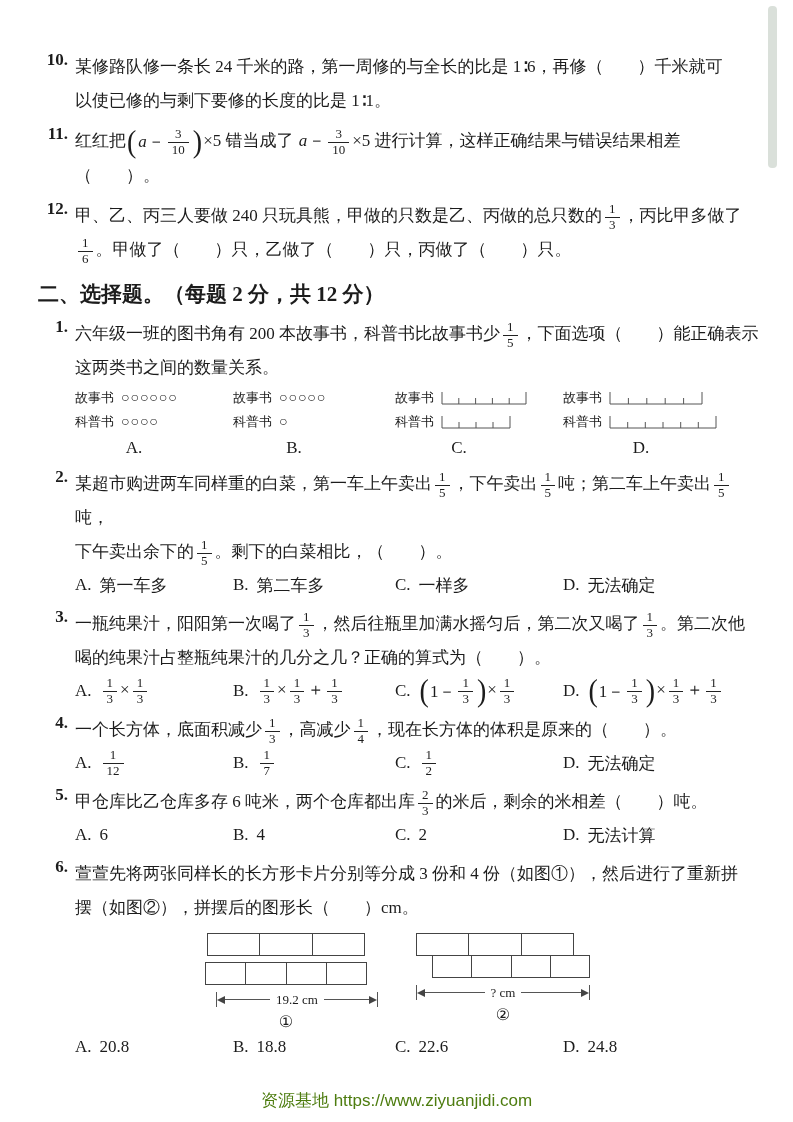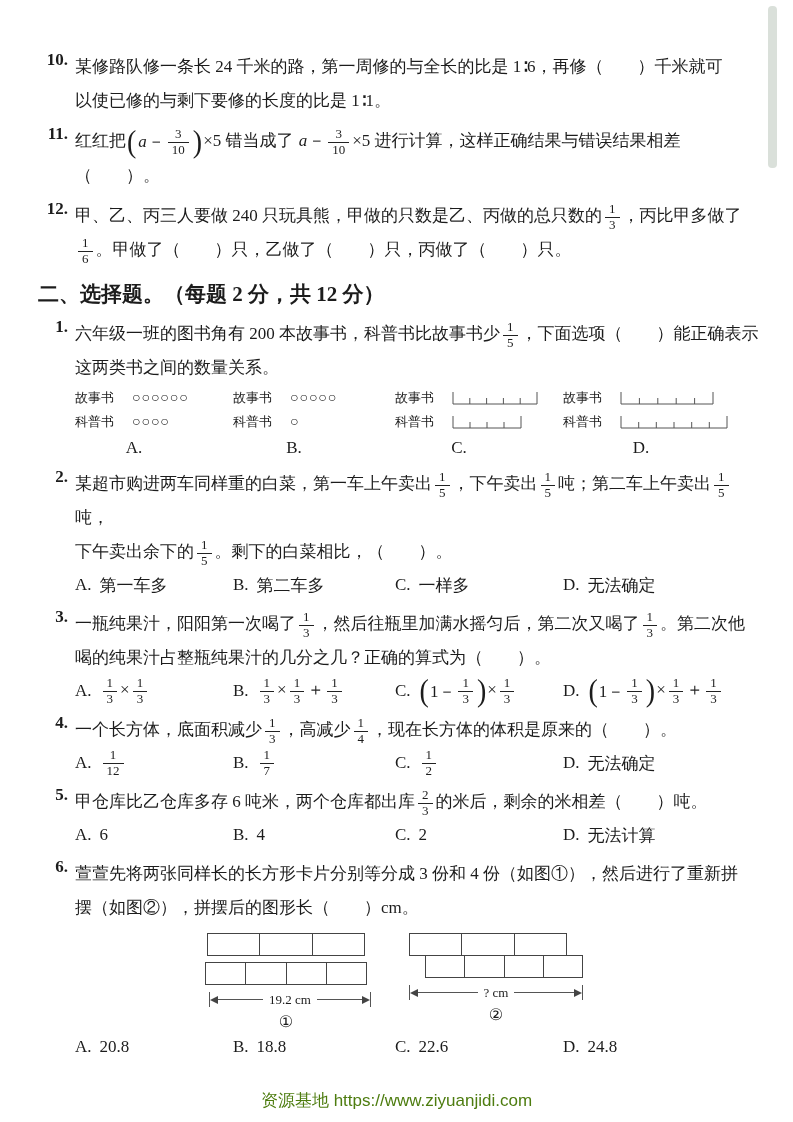--- a/index.html
+++ b/index.html
@@ -19,21 +19,21 @@
   .var{font-style:italic;padding:0 1px;}
   .pwrap{display:inline-flex;align-items:center;vertical-align:middle;}
   .bigp{font-size:28px;font-weight:300;line-height:1;transform:scaleY(1.12);padding:0 1px;}
   .section-header{font-weight:bold;font-size:21px;line-height:2.0;margin-bottom:2px;}
   .opts{display:grid;grid-template-columns:158px 162px 168px auto;align-items:center;
         min-height:32px;padding-left:0;}
   .opt{display:flex;align-items:center;}
   .olet{margin-right:8px;}
   .diag-grid{display:grid;grid-template-columns:158px 162px 168px auto;padding-left:0;margin-top:2px;}
   .diag-cell{display:flex;flex-direction:column;gap:3px;}
-  .diag-row{display:flex;align-items:center;gap:18px;height:21px;font-size:13px;}
+  .diag-row{display:flex;align-items:center;gap:7px;height:21px;font-size:13px;}
   .circles{font-size:14px;letter-spacing:1px;line-height:1;}
   .diag-letter{text-align:center;padding-right:40px;line-height:1.6;}
   .figs{display:flex;gap:38px;padding-left:130px;margin-top:8px;}
   .cardfig{display:flex;flex-direction:column;}
   .cardrow{display:flex;height:23px;box-sizing:border-box;border:1px solid #444;background:#fff;}
   .cardrow .cell{flex:1;border-left:1px solid #444;}
   .cardrow .cell:first-child{border-left:none;}
   .dim{display:flex;align-items:center;height:15px;margin-top:7px;
        border-left:1px solid #555;border-right:1px solid #555;box-sizing:border-box;}
   .dim .ah{width:0;height:0;border-top:4px solid transparent;border-bottom:4px solid transparent;}
@@ -258,21 +258,21 @@
                   <span class="cell"></span>
                   <span class="cell"></span>
                   <span class="cell"></span>
                 </div>
                 <div class="cardrow" style="width: 162px; margin-left: 0px; margin-top: 6px;">
                   <span class="cell"></span>
                   <span class="cell"></span>
                   <span class="cell"></span>
                   <span class="cell"></span>
                 </div>
-                <div class="dim" style="width: 162px; margin-left: 4px;">
+                <div class="dim" style="width: 162px; margin-left: 11px;">
                   <span class="ah l"></span>
                   <span class="ln"></span>
                   <span class="tx">19.2 cm</span>
                   <span class="ln"></span>
                   <span class="ah r"></span>
                 </div>
                 <div class="figlabel" style="width: 162px;">①</div>
               </div>
               <div class="cardfig">
                 <div class="cardrow" style="width: 158px; margin-left: 0px;">

